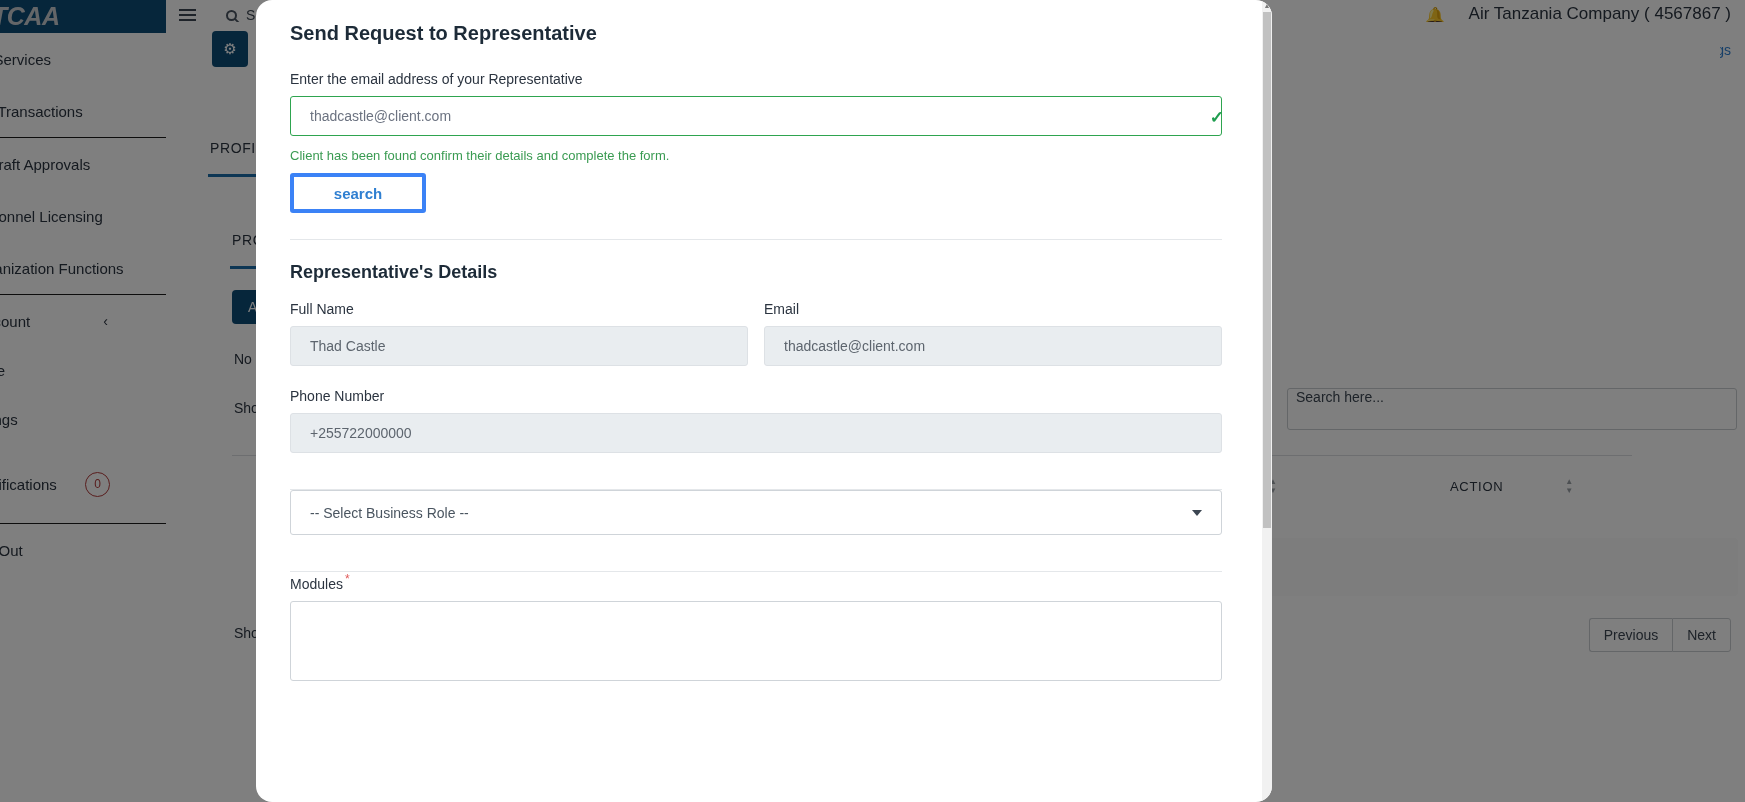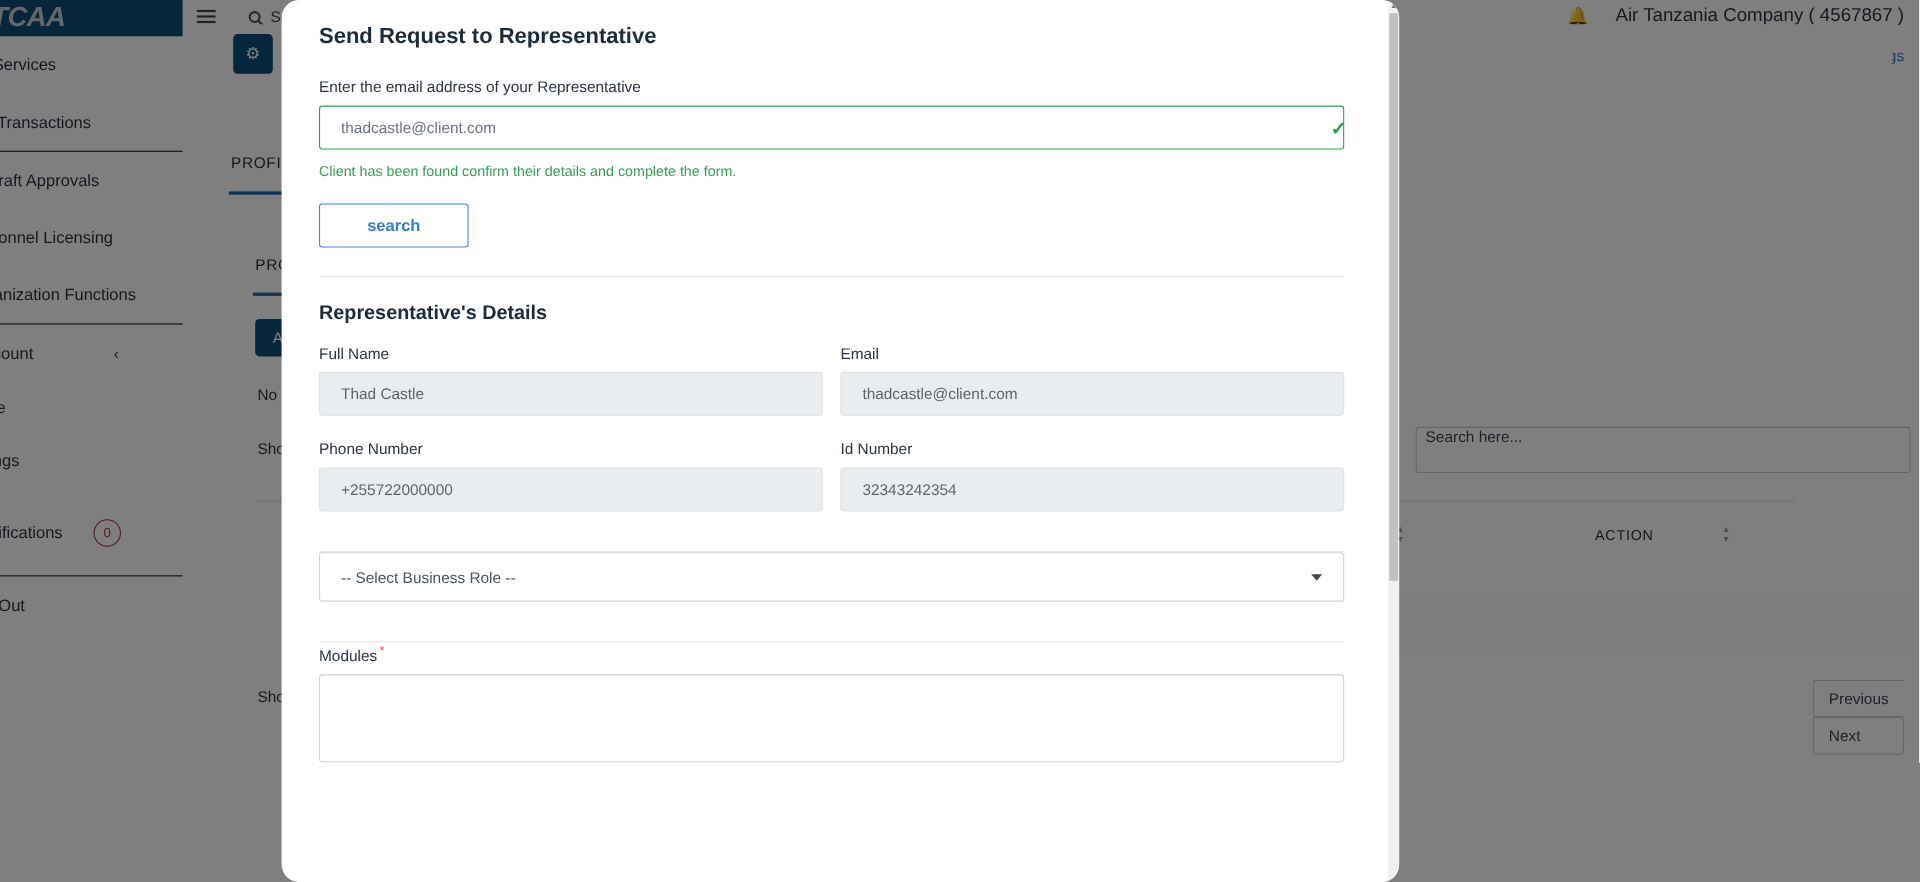--- a/index.html
+++ b/index.html
@@ -103,21 +103,21 @@
   .bg-table-head {
     position:absolute; left:1190px; top:478px; width:560px;
     display:flex; align-items:center; font-size:13px; letter-spacing:.7px; color:#2b3440;
   }
   .th { display:flex; align-items:center; gap:62px; }
   .sorticon { display:inline-flex; flex-direction:column; gap:2px; color:#9aa0a6; font-size:8px; line-height:7px; }
   .bg-row {
     position:absolute; left:1238px; top:538px; width:500px; height:58px;
     background:#fafafa; border-radius:4px;
   }
-  .pager { position:absolute; right:14px; top:618px; display:flex;flex-direction:column; }
+  .pager { position:absolute; right:14px; top:618px; display:flex; }
   .pg-btn {
     border:1px solid #c9ccd0; background:#fff; color:#3c4652;
     font-size:14px; padding:8px 14px;
   }
   .pg-btn.first { border-right:none; border-radius:3px 0 0 3px; }
   .pg-btn.last { border-radius:0 3px 3px 0; }
 
   
   .dim { position:absolute; inset:0; background:rgba(0,0,0,0.5); }
 
@@ -143,22 +143,22 @@
     font-family:"Liberation Sans", sans-serif;
     outline:none;
   }
   .check-ok {
     position:absolute; right:14px; top:11px;
     color:#1f9d4f; font-size:17px; font-weight:bold;
   }
   .found-note { font-size:13px; color:#3a9b52; margin-top:12px; }
 
   .search-btn {
-    margin-top:22px; width:136px; height:40px;
-    border:1px solid #3b82f6; background:#fff; border-radius:3px;
+    margin-top:10px; width:136px; height:40px;
+    border:4px solid #3b82f6; background:#fff; border-radius:3px;
     color:#2f7fd1; font-size:15px; font-weight:bold;
     display:flex; align-items:center; justify-content:center;
   }
 
   .sec-divider { height:1px; background:#e4e7ea; margin:26px 0 0 0; width:932px; }
 
   .sec-title {
     font-size:18px; font-weight:bold; color:#1d2b38;
     margin:22px 0 18px 0;
   }
@@ -343,24 +343,20 @@
         </div>
       </div>
 
       <div class="row-gap"></div>
 
       <div class="grid2">
         <div class="col">
           <div class="field-label">Phone Number</div>
           <div class="ro-input">+255722000000</div>
         </div>
-        <div class="col">
-          <div class="field-label">Id Number</div>
-          <div class="ro-input">32343242354</div>
-        </div>
       </div>
 
       <div class="sec-divider" style="margin-top:36px"></div>
 
 
       <div class="select-box">
         <span>-- Select Business Role --</span>
         <span class="caret"></span>
       </div>
 

